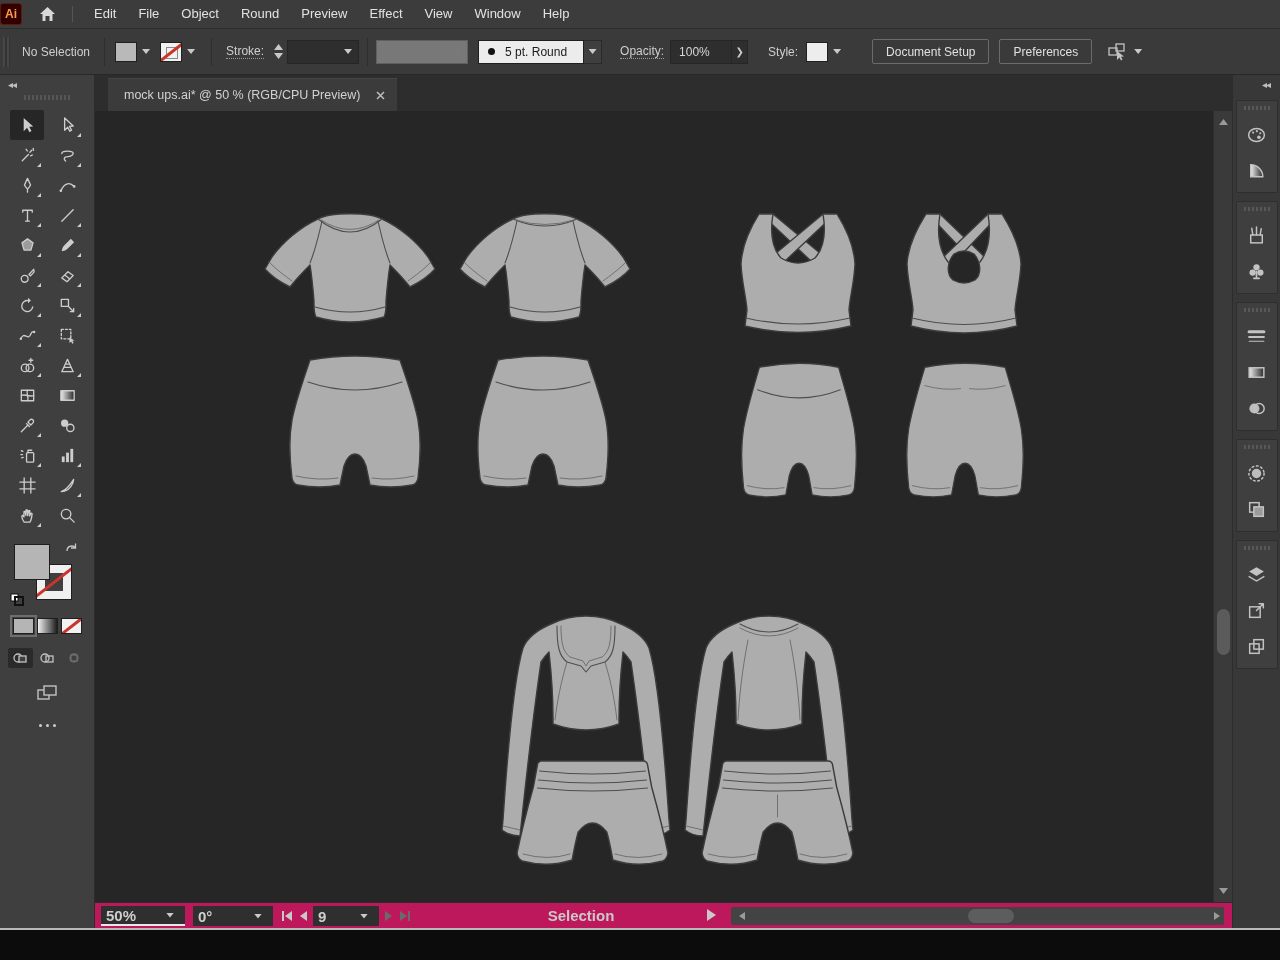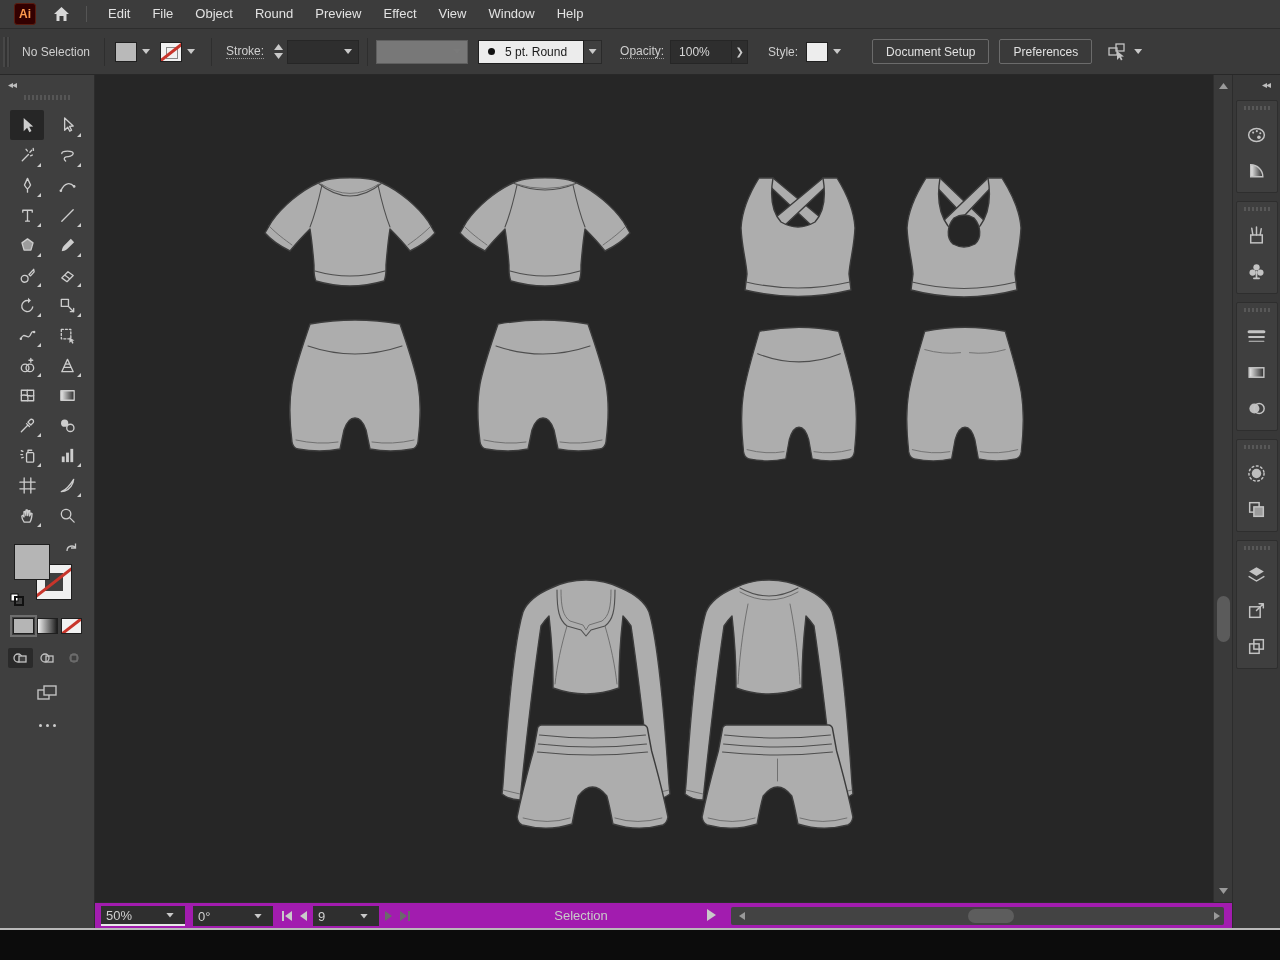--- a/index.html
+++ b/index.html
@@ -2,21 +2,21 @@
 <html><head>
 <meta charset="utf-8">
 <style>
   * { margin:0; padding:0; box-sizing:border-box; }
   html,body { width:1280px; height:960px; overflow:hidden; background:#0c0c0c;
     font-family:"Liberation Sans", sans-serif; -webkit-font-smoothing:antialiased; }
   .app { width:1280px; height:960px; display:flex; flex-direction:column; }
 
   
   .menubar { height:28px; background:#3c3c3c; display:flex; align-items:center; flex:0 0 auto; }
-  .ai-logo { width:22px; height:22px; margin-left:14px; background:#300; border:1px solid #5a1c10;
+  .ai-logo { width:22px; height:22px; background:#300; border:1px solid #5a1c10;
     border-radius:3px; color:#ff9a4d; font-size:12px; font-weight:bold; display:flex;
     align-items:center; justify-content:center; }
   .home-btn { width:30px; height:24px; margin-left:10px; display:flex; align-items:center; justify-content:center; }
   .mb-div { width:1px; height:16px; background:#555; margin:0 10px; }
   .menu-item { color:#e2e2e2; font-size:13px; padding:0 11px; line-height:28px; cursor:default; }
 
   
   .controlbar { height:47px; background:#3a3a3a; border-top:1px solid #2d2d2d; border-bottom:1px solid #282828;
     display:flex; align-items:center; color:#d6d6d6; font-size:12px; flex:0 0 auto; }
   .cb-grip { width:7px; height:30px; margin-left:3px; margin-right:6px;
@@ -103,22 +103,22 @@
   .tab .close { margin-left:16px; display:flex; }
   .canvas-row { flex:1 1 auto; display:flex; min-height:0; }
   .canvas { flex:1 1 auto; background:#262626; position:relative; overflow:hidden; }
   .vscroll { width:19px; background:#3a3a3a; border-left:1px solid #2e2e2e; position:relative; flex:0 0 auto; }
   .vscroll .vchev { position:absolute; left:5px; width:9px; height:6px; background:#9a9a9a; }
   .vscroll .vchev.top { top:8px; clip-path:polygon(50% 0,0 100%,100% 100%); }
   .vscroll .vchev.bot { bottom:8px; clip-path:polygon(0 0,100% 0,50% 100%); }
   .vthumb { position:absolute; left:3px; width:13px; height:46px; top:63%; background:#5b5b5b; border-radius:7px; }
 
   
-  .statusbar { height:26px; background:#a21caf; border-top:1px solid #2c2c2c; position:relative;
-    color:#cfcfcf; font-size:13px; flex:0 0 auto; }
+  .statusbar { height:26px; background:#be185d; border-top:1px solid #2c2c2c; position:relative;
+    color:#cfcfcf; font-size:15px; flex:0 0 auto;font-weight:bold; }
   .sb-field { position:absolute; top:3px; height:20px; background:#2f2f2f; display:flex;
     align-items:center; justify-content:space-between; padding:0 5px; }
   .sb-zoom { left:6px; width:84px; border-bottom:2px solid #e8e8e8; }
   .sb-rot { left:98px; width:80px; }
   .sb-nav { position:absolute; left:186px; top:3px; height:20px; display:flex; align-items:center; gap:6px; }
   .sb-nav svg { display:block; }
   .sb-num { position:relative; top:0; left:0; width:66px; height:20px; background:#2f2f2f;
     display:flex; align-items:center; justify-content:space-between; padding:0 5px; }
   .sb-status { position:absolute; left:408px; top:0; width:156px; height:26px; line-height:26px;
     text-align:center; color:#c9c9c9; }
@@ -464,20 +464,30 @@
       </div>
 
       <div class="ellipsis">
           <i></i>
           <i></i>
           <i></i>
         </div>
     </div>
 
     <div class="center">
+      <div class="tabbar">
+        <div class="tab">
+          <span>mock ups.ai* @ 50 % (RGB/CPU Preview)</span>
+          <span class="close">
+            <svg width="9" height="9" viewBox="0 0 9 9">
+                <path d="M1 1 L8 8 M8 1 L1 8" stroke="#bdbdbd" stroke-width="1.5"></path>
+              </svg>
+          </span>
+        </div>
+      </div>
 
       <div class="canvas-row">
         <div class="canvas">
 
           <svg class="art" style="left:165px;top:94px" width="180" height="130" viewBox="0 0 180 130">
             <path class="garment" d="M58,14 C70,7 110,7 122,14 C140,22 158,38 168,52 L175,64 C168,72 158,78 150,82 C142,72 136,66 130,60 C128,72 127,84 126,96 L126,100 C126,106 125,110 124,112 Q90,122 56,112 C55,110 54,106 54,100 L54,96 C53,84 52,72 50,60 C44,66 38,72 30,82 C22,78 12,72 5,64 L12,52 C22,38 40,22 58,14 Z"></path>
             <path class="seam" d="M58,14 Q90,40 122,14"></path>
             <path class="seam lt" d="M61,15 Q90,34 119,15"></path>
             <path class="seam" d="M62,16 C58,34 54,48 50,58 M118,16 C122,34 126,48 130,58"></path>
             <path class="seam lt" d="M9,57 C18,66 24,70 32,76 M171,57 C162,66 156,70 148,76"></path>

